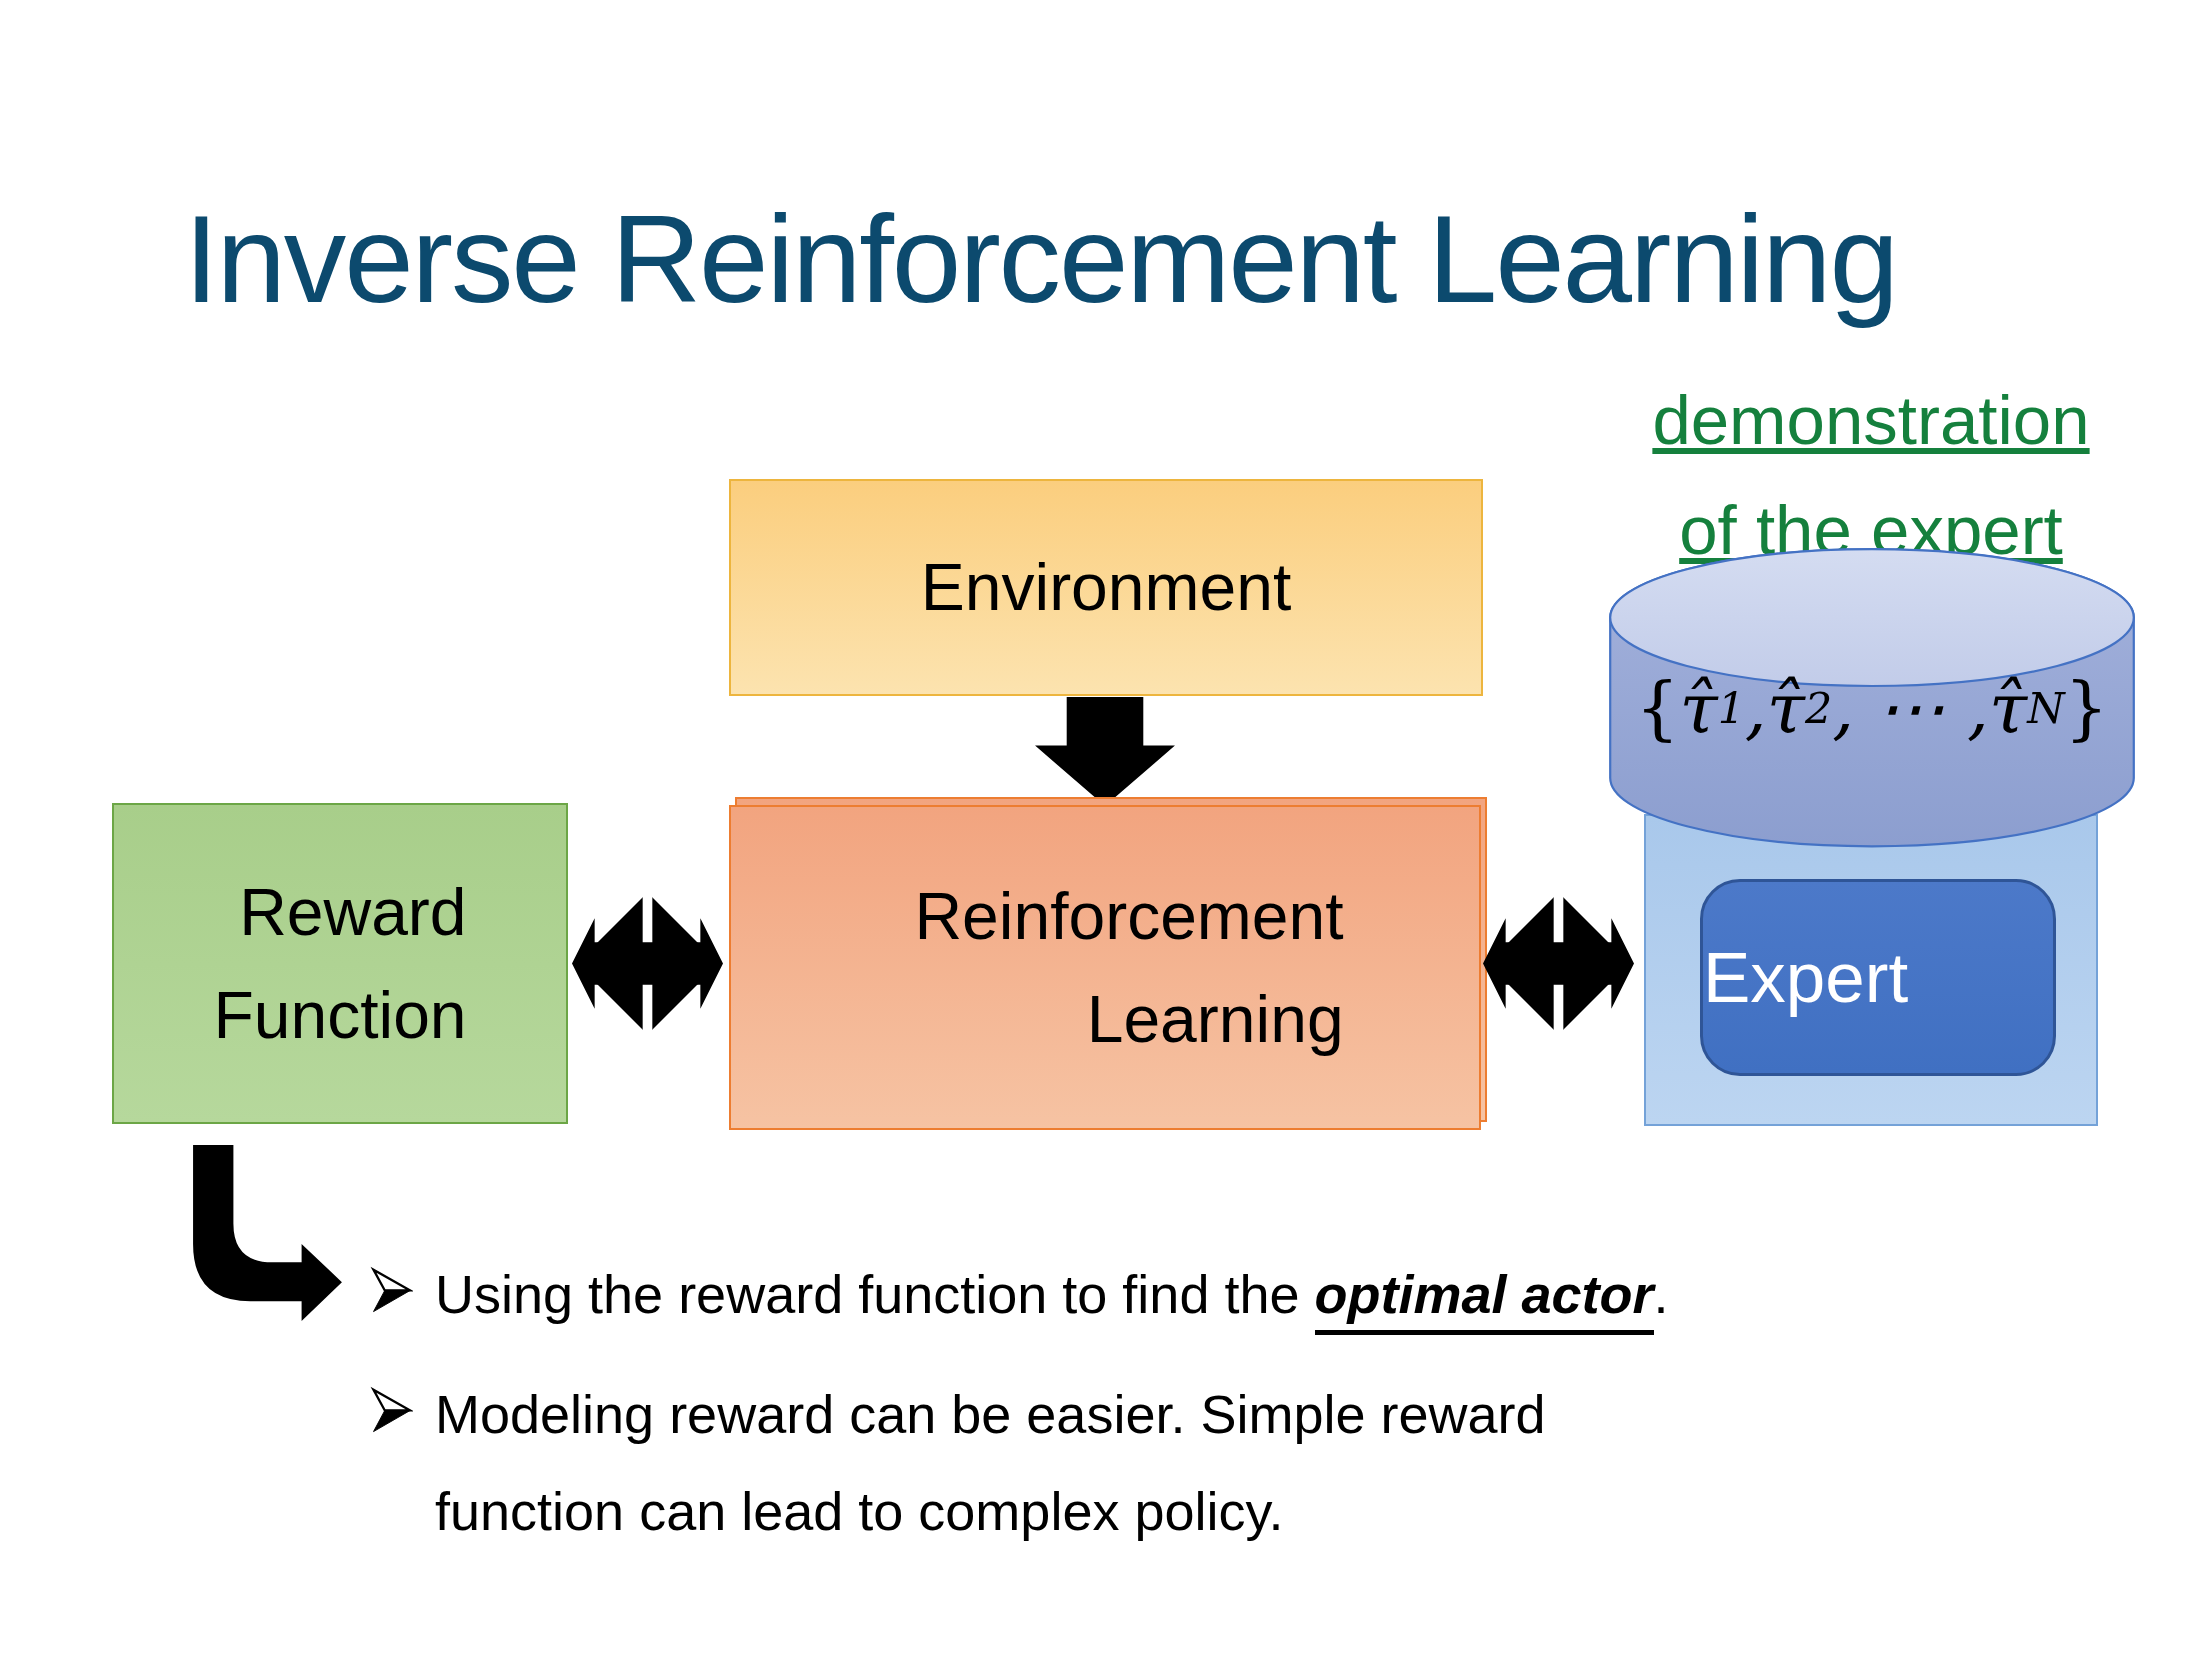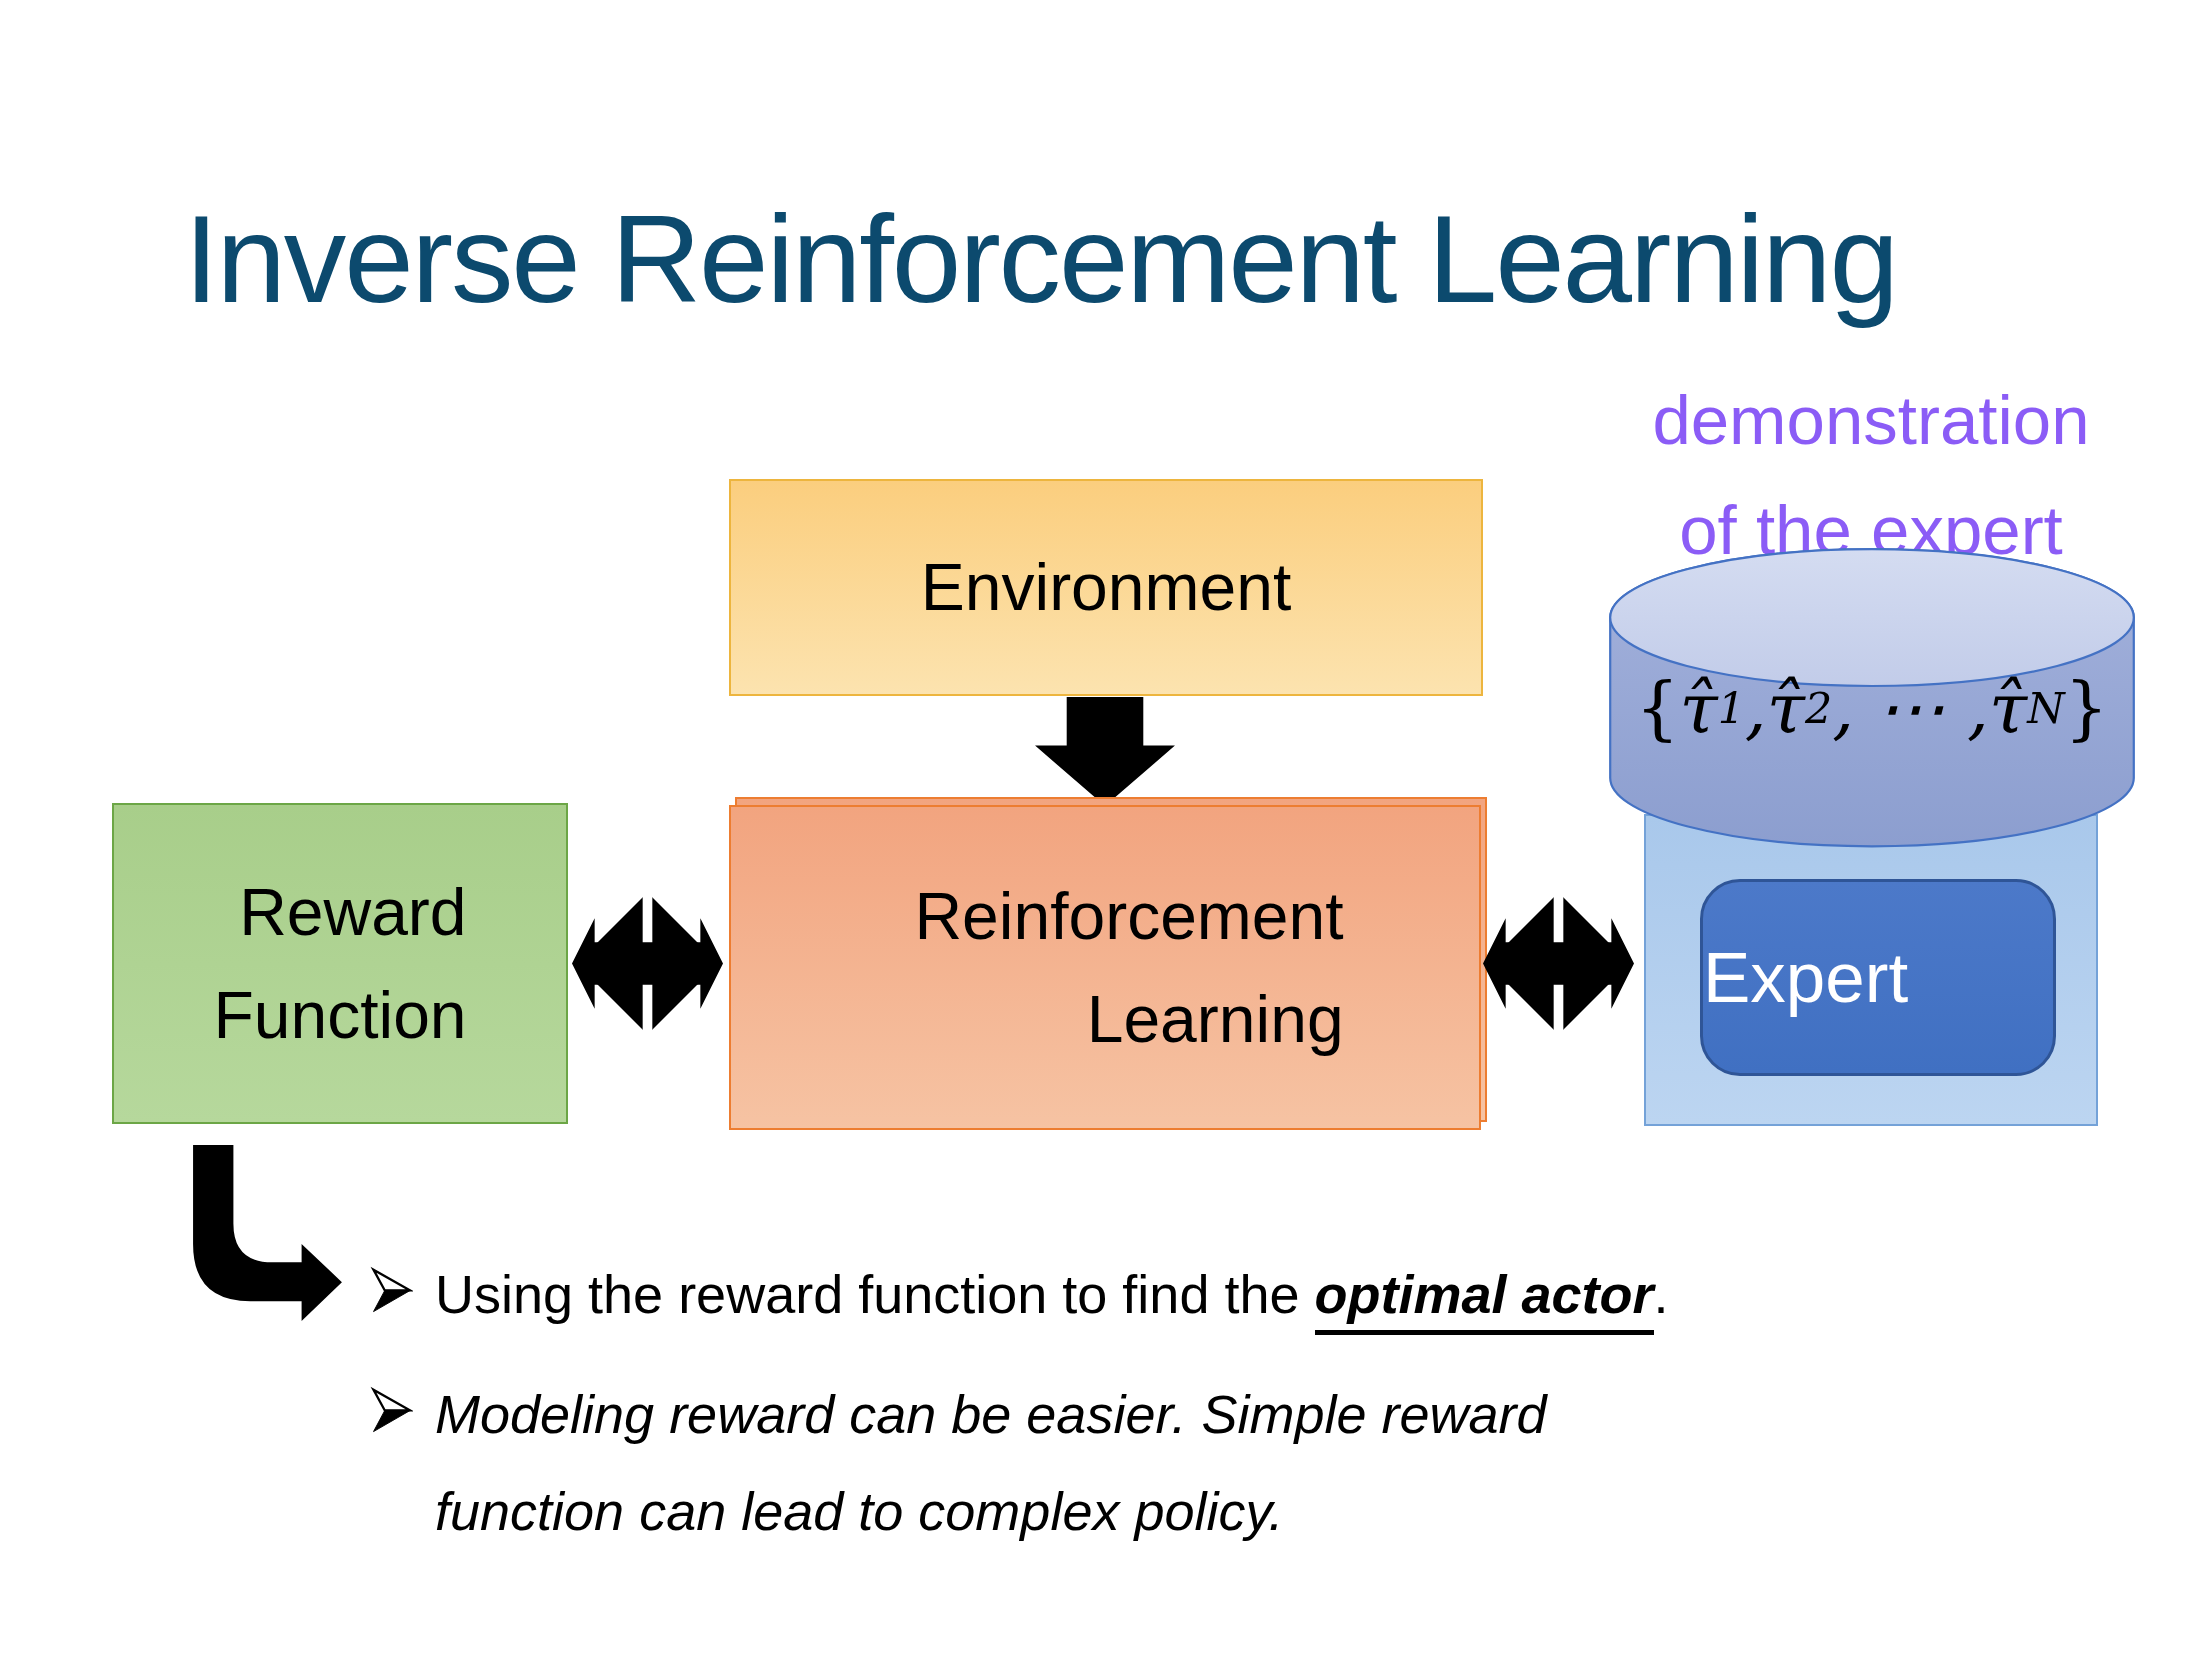--- a/index.html
+++ b/index.html
@@ -47,38 +47,38 @@
   }
   #expert-button{
     left:1700px;top:879px;width:350px;height:191px;border-radius:40px;
     background:linear-gradient(to bottom,#4C79C9 0%,#4070C2 100%);
     border:3.7px solid #2F5597;
     display:flex;align-items:center;justify-content:flex-start;
     color:#fff;font-size:71px;
   }
   #demo-caption{
     left:1577px;top:366px;width:588px;text-align:center;
-    font-size:69px;line-height:110px;color:#8b5cf6;
+    font-size:69px;line-height:110px;color:#15803d;text-decoration:underline;
   }
   #cylinder-svg{left:1608px;top:547px;}
   #cyl-formula{
     left:1608px;top:647px;width:528px;height:121px;
     display:flex;align-items:center;justify-content:center;
     font-family:"DejaVu Serif",serif;font-style:italic;
     font-size:69px;color:#000;white-space:nowrap;
   }
   #cyl-formula sub{font-size:0.62em;font-style:italic;vertical-align:-0.28em;line-height:0;}
   #cyl-formula .brace{font-style:normal;}
   
   .bullet-row{
     left:366px;display:flex;align-items:flex-start;
     font-size:54px;line-height:97px;color:#000;
   }
   #bullet-1{top:1246px;width:1801px;}
-  #bullet-2{top:1366px;width:1801px;font-style:italic;}
+  #bullet-2{top:1366px;width:1801px;}
   .bullet-glyph{flex:0 0 auto;width:47px;height:57px;margin:14.7px 22px 0 0;}
   .emph{font-weight:bold;font-style:italic;border-bottom:5.9px solid #000;padding-bottom:5.9px;}
   .bullet-text{white-space:nowrap;}
 </style>
 </head>
 <body>
 
 <div id="slide">
 
   <div id="title" class="abs">Inverse Reinforcement Learning</div>

